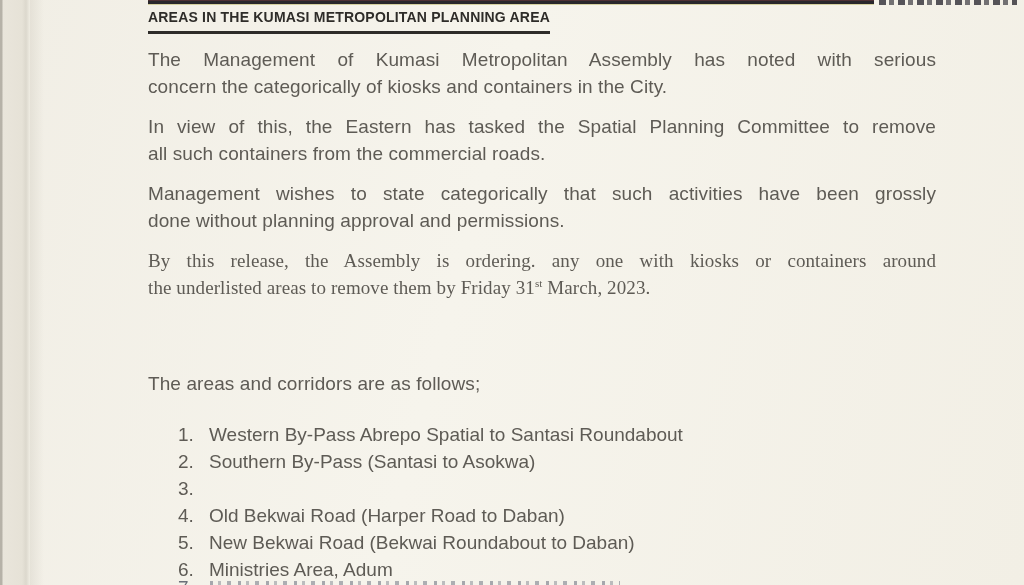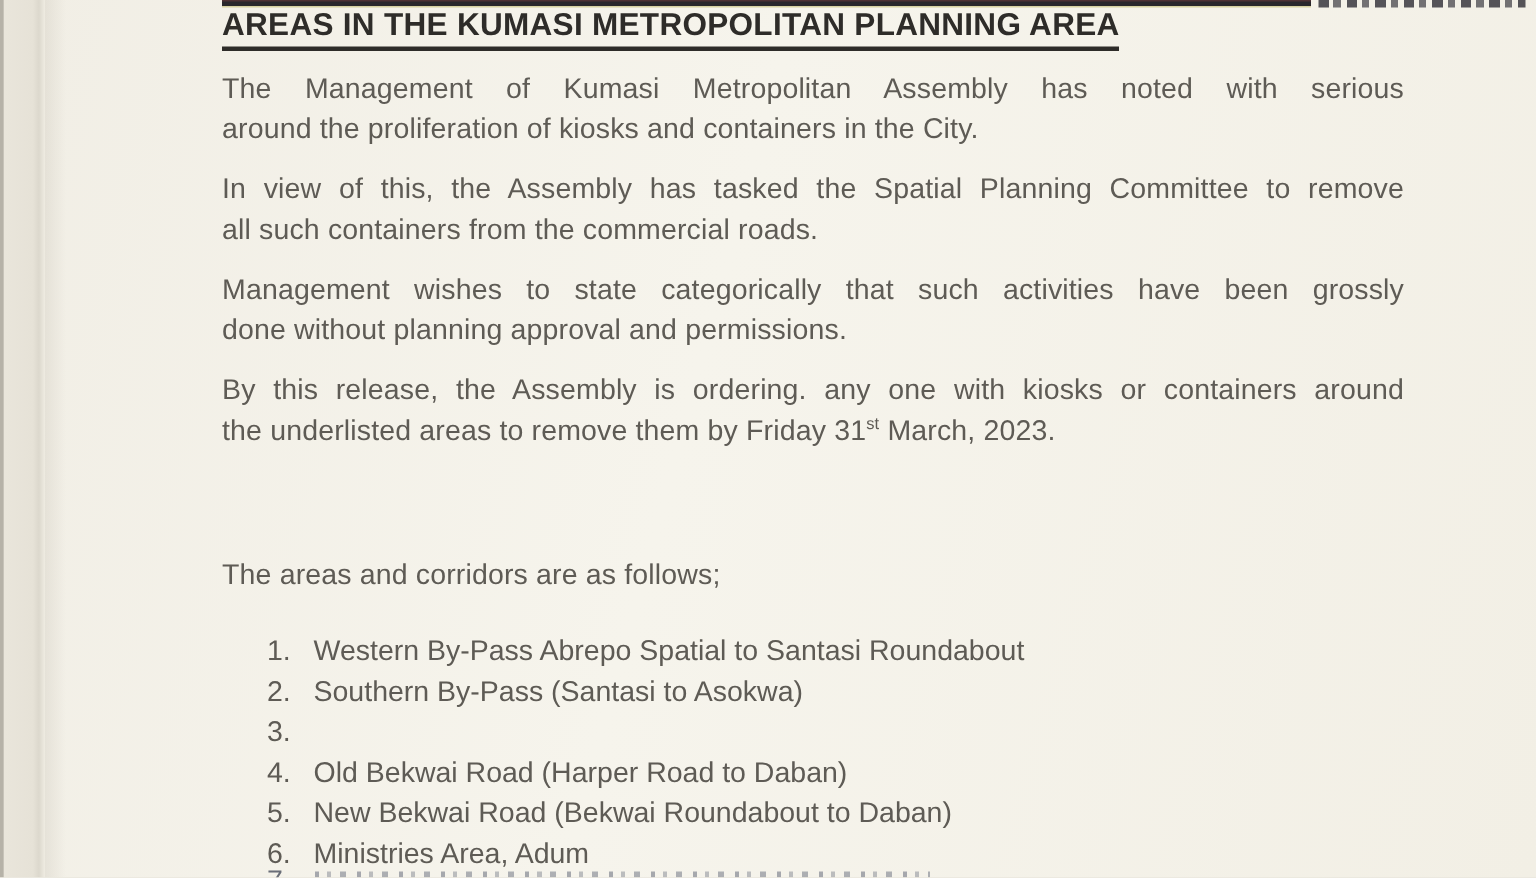--- a/index.html
+++ b/index.html
@@ -36,41 +36,41 @@
     position: absolute; left: 879px; top: 0; width: 138px; height: 5px;
     background: repeating-linear-gradient(90deg,
       rgba(45,44,52,0.8) 0 7px, rgba(45,44,52,0) 7px 10px,
       rgba(45,44,52,0.65) 10px 15px, rgba(45,44,52,0) 15px 19px);
     filter: blur(0.4px);
   }
 
   .heading {
     position: absolute; left: 148px; top: 5px;
     margin: 0;
-    font-size: 21px; font-weight: bold; line-height: 24px;
+    font-size: 14px; font-weight: bold; line-height: 24px;
     letter-spacing: 0.2px;
     color: #2e2c29;
     border-bottom: 3px solid #2e2c29;
     padding-bottom: 2px;
     white-space: nowrap;
   }
 
   .para {
     position: absolute; left: 148px; width: 788px;
     margin: 0;
     font-size: 19px; line-height: 27px;
     letter-spacing: 0.1px;
     color: #5e5b55;
   }
   .para .line { display: block; }
   .para .line.j { text-align: justify; text-align-last: justify; }
   .p1 { top: 46px; }
   .p2 { top: 113px; }
   .p3 { top: 180px; }
-  .p4 { top: 247px; }
+  .p4 { top: 247px; font-family: Liberation Serif, serif; }
   .p5 { top: 315px; }
   .intro { top: 370px; }
   sup.ord { font-size: 11px; vertical-align: super; line-height: 0; }
 
   .list {
     position: absolute; left: 178px; top: 421px; width: 760px;
     font-size: 19px; line-height: 27px; color: #5e5b55;
   }
   .list-row { display: flex; }
   .list-num { width: 31px; flex: 0 0 31px; }
@@ -98,25 +98,25 @@
 
   <div class="left-strip"></div>
 
   <div class="cut-top-bar"></div>
   <div class="cut-top-smudge"></div>
 
   <h1 class="heading">AREAS IN THE KUMASI METROPOLITAN PLANNING AREA</h1>
 
   <p class="para p1">
     <span class="line j">The Management of Kumasi Metropolitan Assembly has noted with serious</span>
-    <span class="line">around the proliferation of kiosks and containers in the City.</span>
+    <span class="line">concern the categorically of kiosks and containers in the City.</span>
   </p>
 
   <p class="para p2">
-    <span class="line j">In view of this, the Assembly has tasked the Spatial Planning Committee to remove</span>
+    <span class="line j">In view of this, the Eastern has tasked the Spatial Planning Committee to remove</span>
     <span class="line">all such containers from the commercial roads.</span>
   </p>
 
   <p class="para p3">
     <span class="line j">Management wishes to state categorically that such activities have been grossly</span>
     <span class="line">done without planning approval and permissions.</span>
   </p>
 
   <p class="para p4">
     <span class="line j">By this release, the Assembly is ordering. any one with kiosks or containers around</span>

